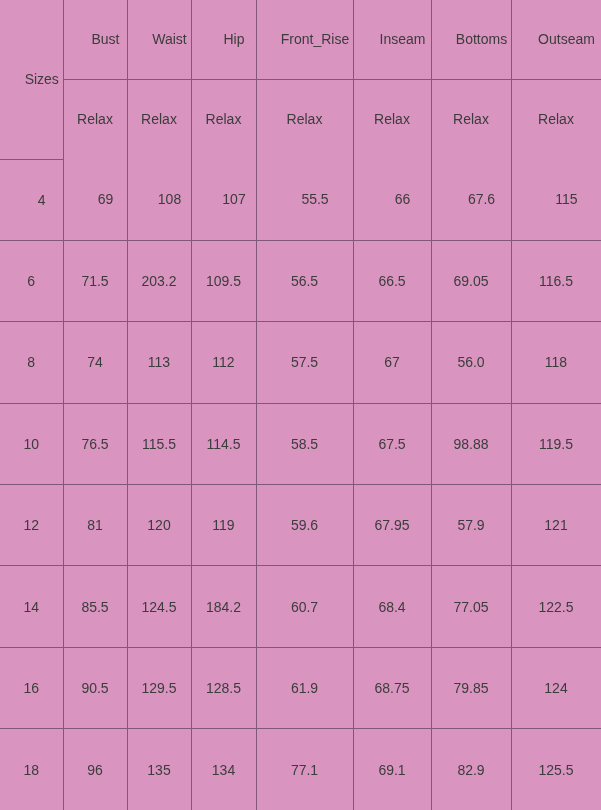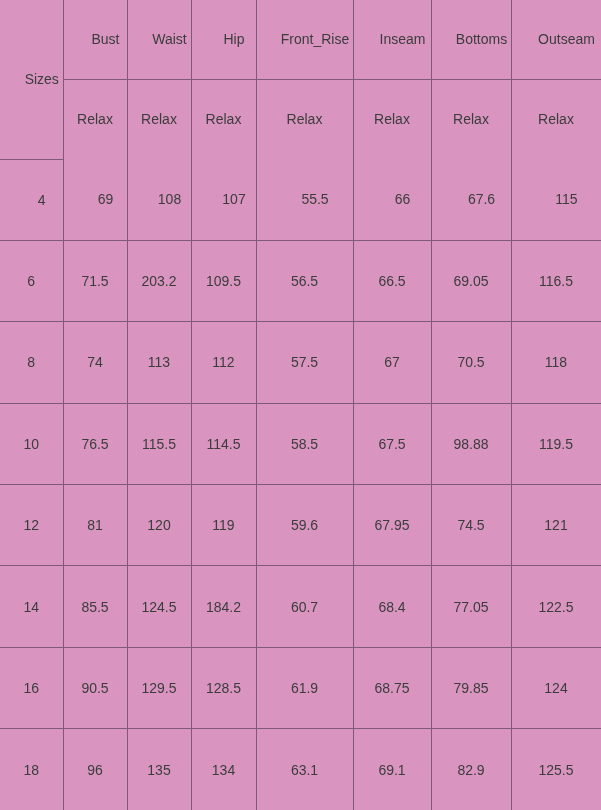--- a/index.html
+++ b/index.html
@@ -112,41 +112,41 @@
       <td>69.05</td>
       <td>116.5</td>
     </tr>
     <tr class="data-row">
       <td>8</td>
       <td>74</td>
       <td>113</td>
       <td>112</td>
       <td>57.5</td>
       <td>67</td>
-      <td>70.5</td>
+      <td>56.0</td>
       <td>118</td>
     </tr>
     <tr class="data-row">
       <td>10</td>
       <td>76.5</td>
       <td>115.5</td>
       <td>114.5</td>
       <td>58.5</td>
       <td>67.5</td>
       <td>98.88</td>
       <td>119.5</td>
     </tr>
     <tr class="data-row">
       <td>12</td>
       <td>81</td>
       <td>120</td>
       <td>119</td>
       <td>59.6</td>
       <td>67.95</td>
-      <td>74.5</td>
+      <td>57.9</td>
       <td>121</td>
     </tr>
     <tr class="data-row">
       <td>14</td>
       <td>85.5</td>
       <td>124.5</td>
       <td>184.2</td>
       <td>60.7</td>
       <td>68.4</td>
       <td>77.05</td>
@@ -160,19 +160,19 @@
       <td>61.9</td>
       <td>68.75</td>
       <td>79.85</td>
       <td>124</td>
     </tr>
     <tr class="data-row">
       <td>18</td>
       <td>96</td>
       <td>135</td>
       <td>134</td>
-      <td>63.1</td>
+      <td>77.1</td>
       <td>69.1</td>
       <td>82.9</td>
       <td>125.5</td>
     </tr>
   </tbody>
 </table>
 
 </body></html>

